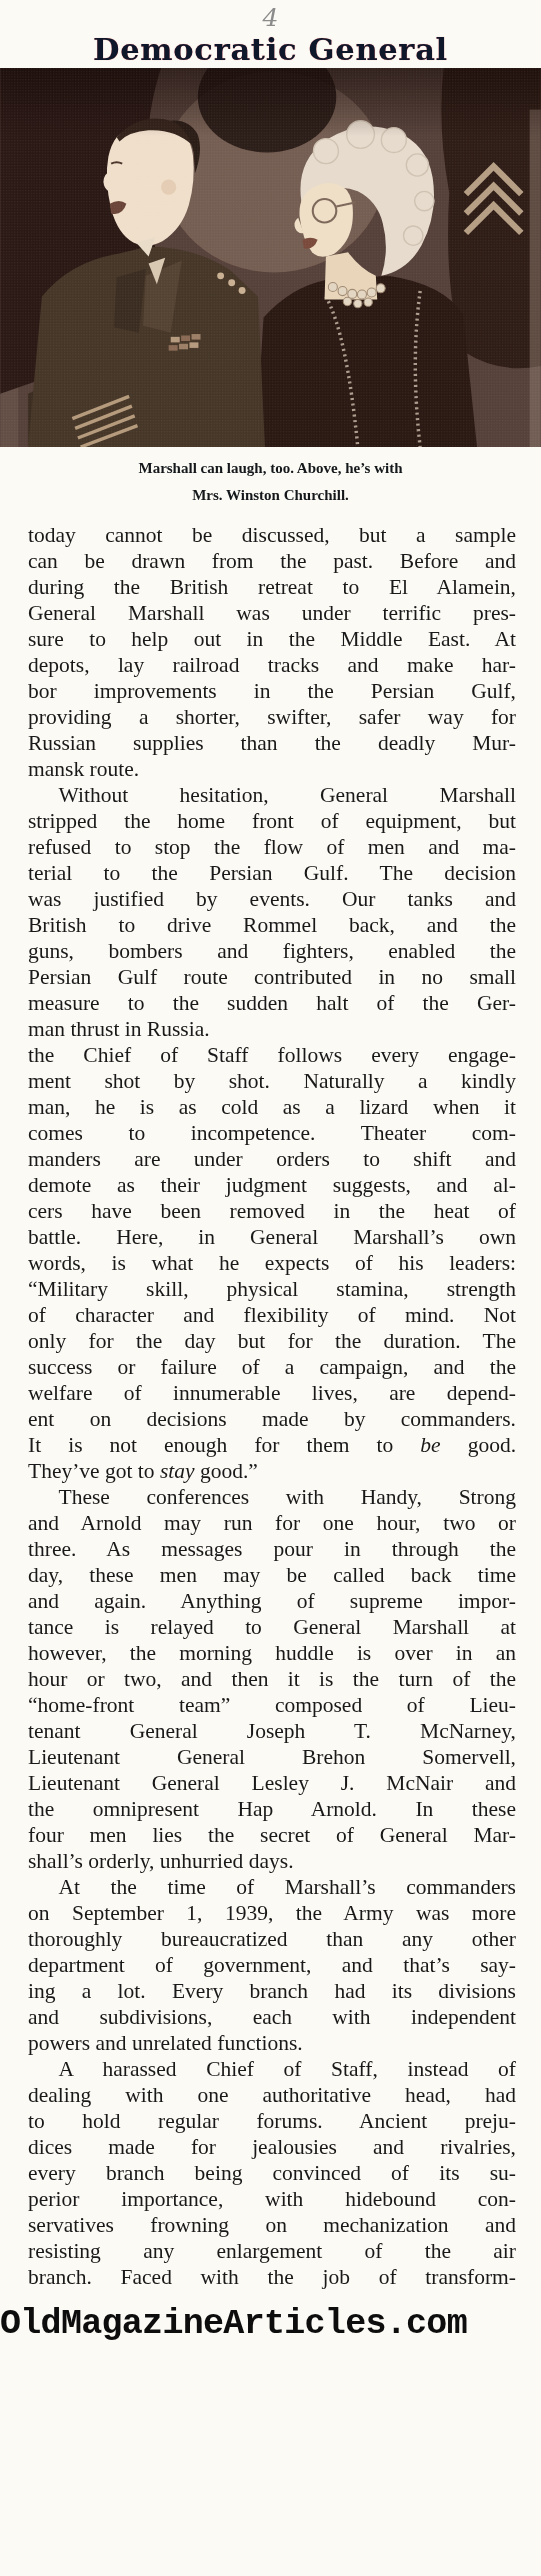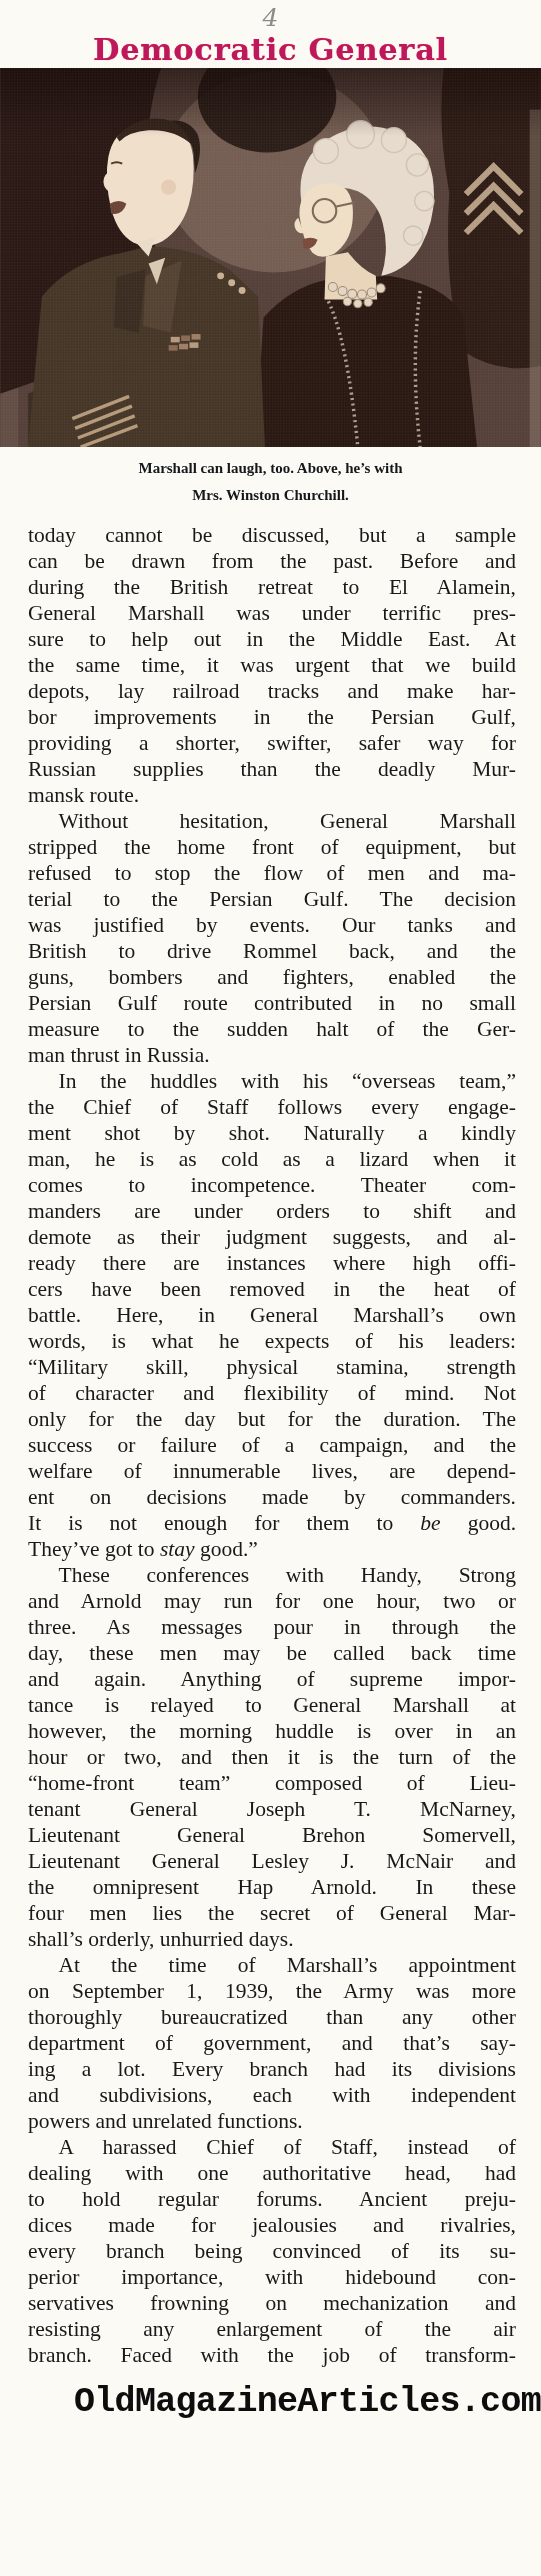--- a/index.html
+++ b/index.html
@@ -55,36 +55,36 @@
     text-align:center;
     font-weight:bold;
     font-size:21.5px;
     line-height:26px;
     word-spacing:4.9px;
     margin:37px 0 32px;
     color:#161616;
   }
   .watermark {
     margin-top:11px;
-    text-align:right;
+    text-align:left;
     font-family:"Liberation Mono", monospace;
     font-weight:bold;
     font-size:35px;
     line-height:46px;
     letter-spacing:-0.7px;
     color:#0d0d0d;
   }
 </style>
 </head>
 <body>
 
 <div class="page">
 
   <div class="page-number">4</div>
-  <div class="page-title" style="color: #be185d;">Democratic General</div>
+  <div class="page-title" style="color: #0f172a;">Democratic General</div>
 
   <div class="photo-frame">
     <svg width="541" height="379" viewBox="0 0 780 547" xmlns="http://www.w3.org/2000/svg">
       <defs>
         <linearGradient id="vg" x1="0" y1="0" x2="0" y2="1">
           <stop offset="0" stop-color="#140806" stop-opacity="0.55"></stop>
           <stop offset="0.18" stop-color="#140806" stop-opacity="0"></stop>
         </linearGradient>
         <pattern id="grain" width="4" height="4" patternUnits="userSpaceOnUse">
           <circle cx="1" cy="1" r="0.8" fill="#ecd9c6" opacity="0.16"></circle>
@@ -179,48 +179,45 @@
       <div>Mrs. Winston Churchill.</div>
     </div>
 
   <div class="article">
       <div>
         <div class="line">today cannot be discussed, but a sample</div>
         <div class="line">can be drawn from the past.  Before and</div>
         <div class="line">during the British retreat to El Alamein,</div>
         <div class="line">General Marshall was under terrific pres-</div>
         <div class="line">sure to help out in the Middle East.  At</div>
-        <div class="line">the same time, it was urgent that we build</div>
         <div class="line">depots, lay railroad tracks and make har-</div>
         <div class="line">bor improvements in the Persian Gulf,</div>
         <div class="line">providing a shorter, swifter, safer way for</div>
         <div class="line">Russian supplies than the deadly Mur-</div>
         <div class="line end">mansk route.</div>
       </div>
       <div>
         <div class="line indent">Without hesitation, General Marshall</div>
         <div class="line">stripped the home front of equipment, but</div>
         <div class="line">refused to stop the flow of men and ma-</div>
         <div class="line">terial to the Persian Gulf.  The decision</div>
         <div class="line">was justified by events.  Our tanks and</div>
         <div class="line">British to drive Rommel back, and the</div>
         <div class="line">guns, bombers and fighters, enabled the</div>
         <div class="line">Persian Gulf route contributed in no small</div>
         <div class="line">measure to the sudden halt of the Ger-</div>
         <div class="line end">man thrust in Russia.</div>
       </div>
       <div>
-        <div class="line indent">In the huddles with his “overseas team,”</div>
         <div class="line">the Chief of Staff follows every engage-</div>
         <div class="line">ment shot by shot.  Naturally a kindly</div>
         <div class="line">man, he is as cold as a lizard when it</div>
         <div class="line">comes to incompetence.  Theater com-</div>
         <div class="line">manders are under orders to shift and</div>
         <div class="line">demote as their judgment suggests, and al-</div>
-        <div class="line">ready there are instances where high offi-</div>
         <div class="line">cers have been removed in the heat of</div>
         <div class="line">battle.  Here, in General Marshall’s own</div>
         <div class="line">words, is what he expects of his leaders:</div>
         <div class="line">“Military skill, physical stamina, strength</div>
         <div class="line">of character and flexibility of mind.  Not</div>
         <div class="line">only for the day but for the duration.  The</div>
         <div class="line">success or failure of a campaign, and the</div>
         <div class="line">welfare of innumerable lives, are depend-</div>
         <div class="line">ent on decisions made by commanders.</div>
         <div class="line">It is not enough for them to <i>be</i> good.</div>
@@ -237,21 +234,21 @@
         <div class="line">hour or two, and then it is the turn of the</div>
         <div class="line">“home-front team” composed of Lieu-</div>
         <div class="line">tenant General Joseph T. McNarney,</div>
         <div class="line">Lieutenant General Brehon Somervell,</div>
         <div class="line">Lieutenant General Lesley J. McNair and</div>
         <div class="line">the omnipresent Hap Arnold.  In these</div>
         <div class="line">four men lies the secret of General Mar-</div>
         <div class="line end">shall’s orderly, unhurried days.</div>
       </div>
       <div>
-        <div class="line indent">At the time of Marshall’s appointment</div>
+        <div class="line indent">At the time of Marshall’s commanders</div>
         <div class="line">on September 1, 1939, the Army was more</div>
         <div class="line">thoroughly bureaucratized than any other</div>
         <div class="line">department of government, and that’s say-</div>
         <div class="line">ing a lot.  Every branch had its divisions</div>
         <div class="line">and subdivisions, each with independent</div>
         <div class="line end">powers and unrelated functions.</div>
       </div>
       <div>
         <div class="line indent">A harassed Chief of Staff, instead of</div>
         <div class="line">dealing with one authoritative head, had</div>

